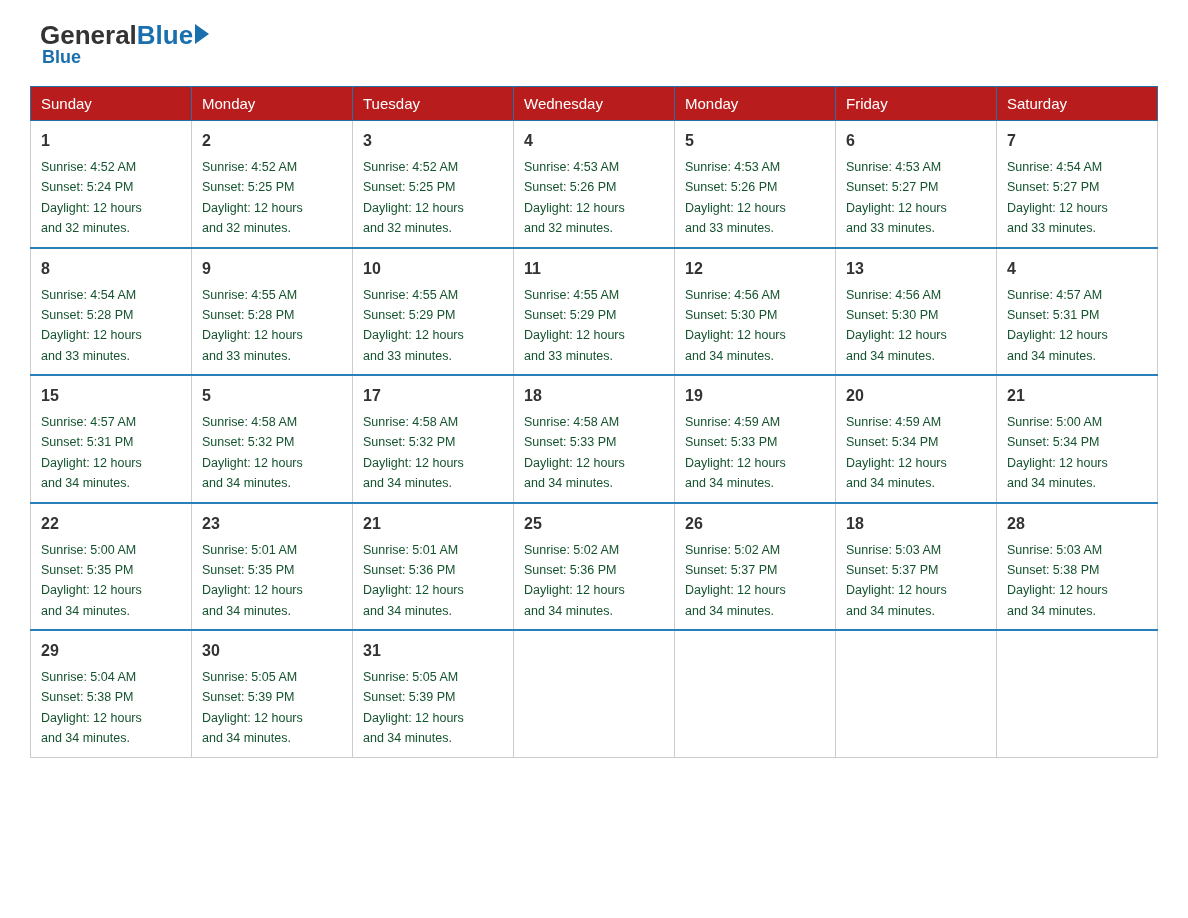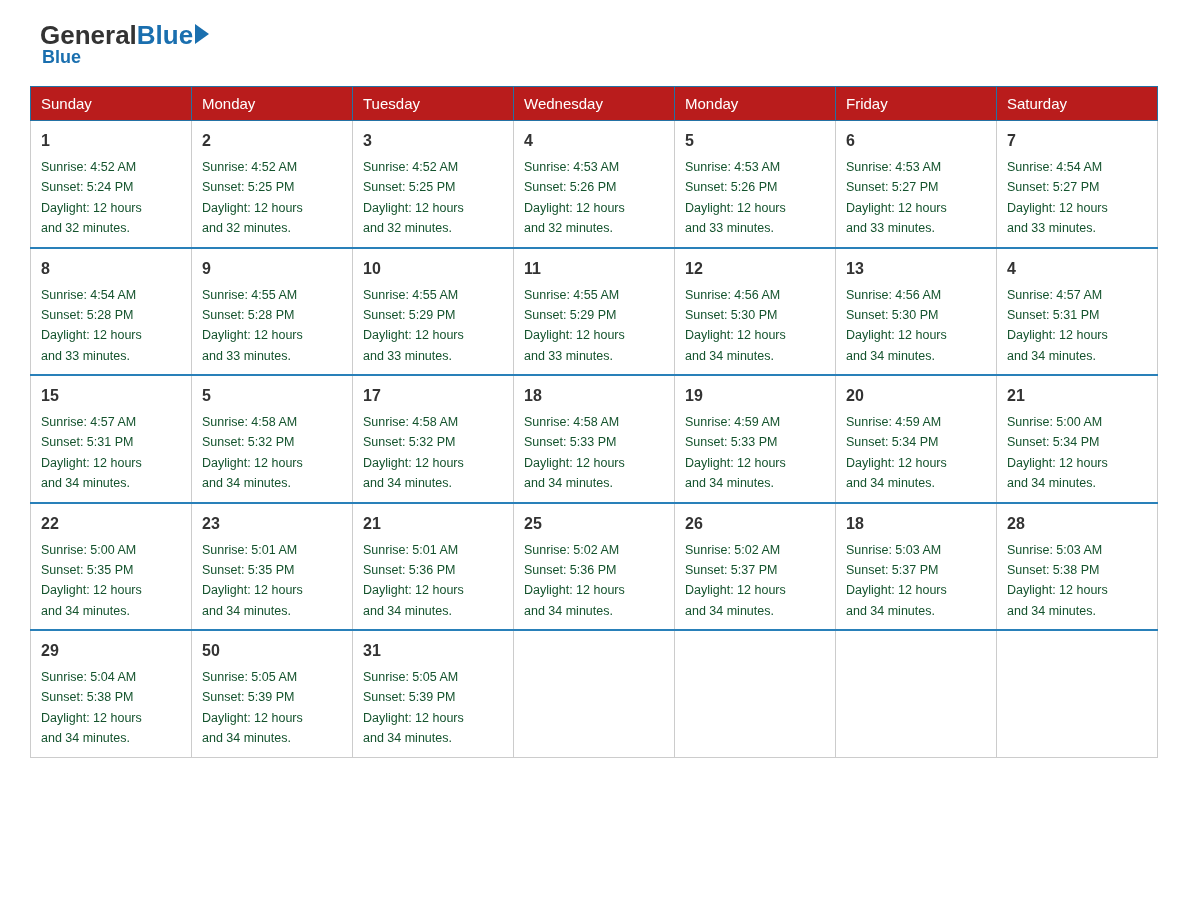--- a/index.html
+++ b/index.html
@@ -208,21 +208,21 @@
         <td><span class="day-num">26</span>
         <span class="day-info">Sunrise: 5:02 AM<br>Sunset: 5:37 PM<br>Daylight: 12 hours<br>and 34 minutes.</span></td>
         <td><span class="day-num">18</span>
         <span class="day-info">Sunrise: 5:03 AM<br>Sunset: 5:37 PM<br>Daylight: 12 hours<br>and 34 minutes.</span></td>
         <td><span class="day-num">28</span>
         <span class="day-info">Sunrise: 5:03 AM<br>Sunset: 5:38 PM<br>Daylight: 12 hours<br>and 34 minutes.</span></td>
       </tr>
       <tr class="row-border">
         <td><span class="day-num">29</span>
         <span class="day-info">Sunrise: 5:04 AM<br>Sunset: 5:38 PM<br>Daylight: 12 hours<br>and 34 minutes.</span></td>
-        <td><span class="day-num">50</span>
+        <td><span class="day-num">30</span>
         <span class="day-info">Sunrise: 5:05 AM<br>Sunset: 5:39 PM<br>Daylight: 12 hours<br>and 34 minutes.</span></td>
         <td><span class="day-num">31</span>
         <span class="day-info">Sunrise: 5:05 AM<br>Sunset: 5:39 PM<br>Daylight: 12 hours<br>and 34 minutes.</span></td>
         <td class="empty-cell"></td>
         <td class="empty-cell"></td>
         <td class="empty-cell"></td>
         <td class="empty-cell"></td>
       </tr>
     </tbody>
 </table>

